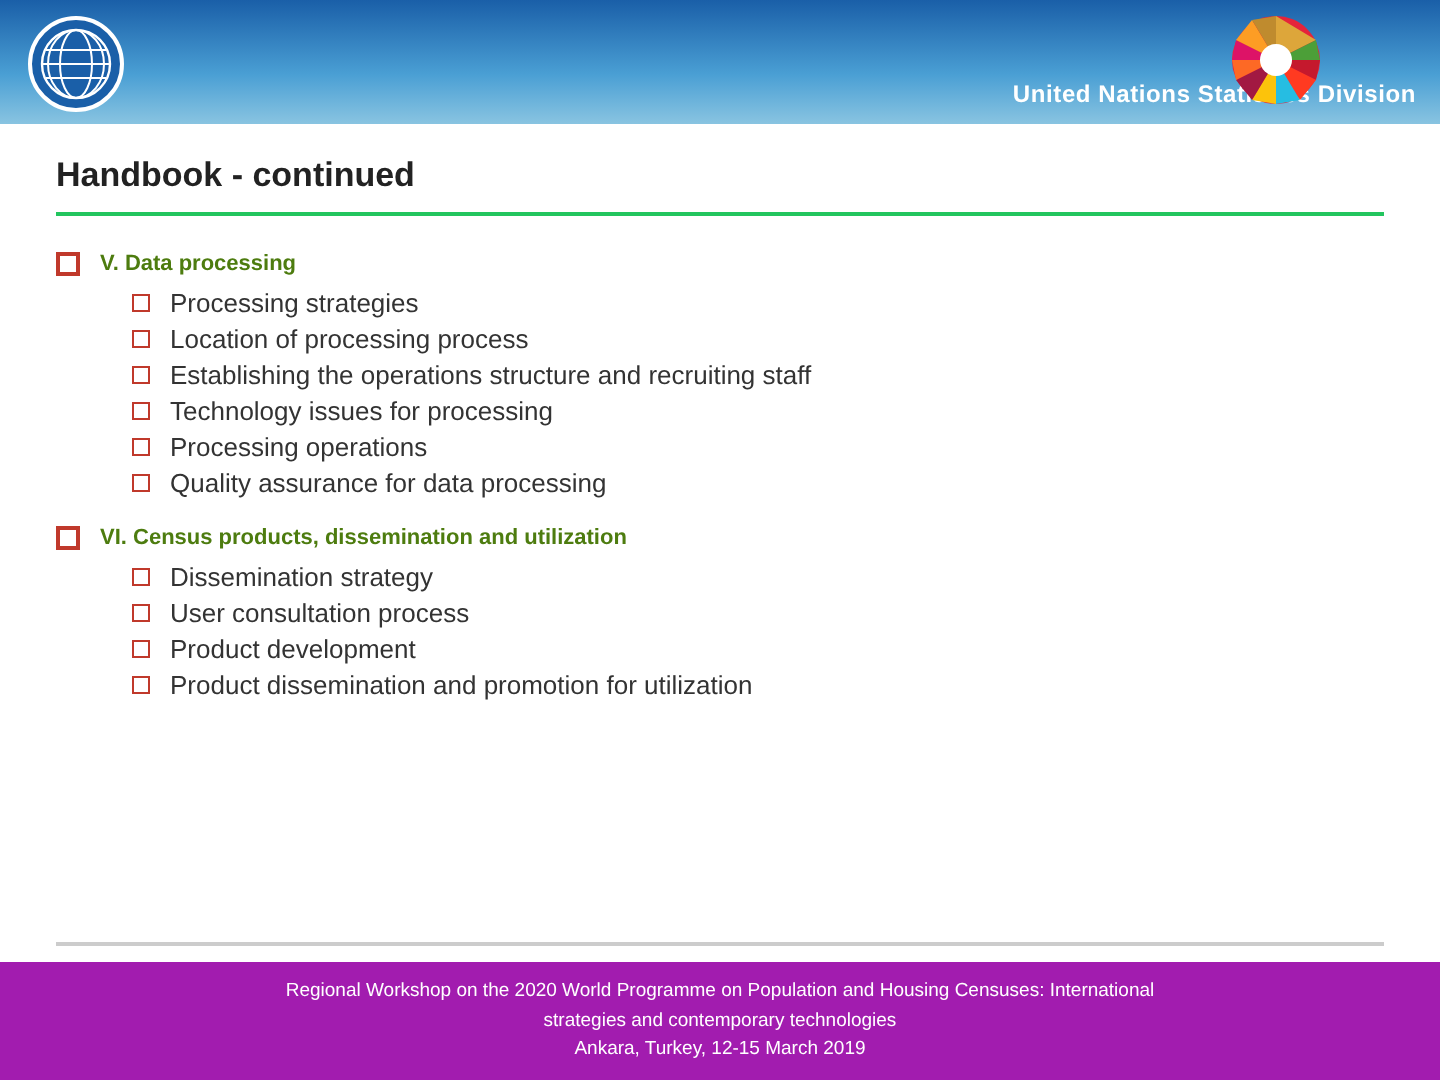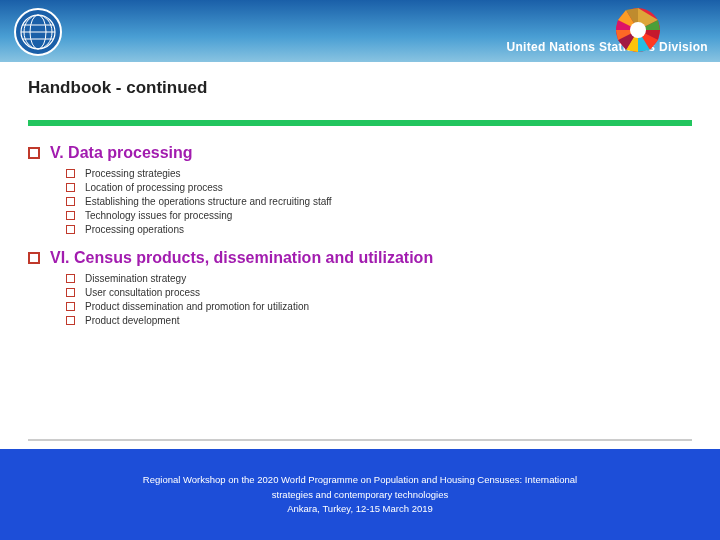--- a/index.html
+++ b/index.html
@@ -73,22 +73,22 @@
       flex: 1;
       background: #fff;
       padding: 16px 28px 0 28px;
     }
 
     .page-title {
       font-size: 17px;
       font-weight: bold;
       color: #222;
       margin-bottom: 4px;
-      padding-bottom: 22px;
-      border-bottom: 6px solid #22c55e;
+      padding-bottom: 8px;
+      border-bottom: 2px solid #22c55e;
       display: inline-block;
       width: 100%;
     }
 
     .section {
       margin-top: 14px;
     }
 
     .section-header {
       display: flex;
@@ -98,23 +98,23 @@
 
     .section-bullet {
       width: 12px;
       height: 12px;
       border: 2px solid #c0392b;
       margin-right: 10px;
       flex-shrink: 0;
     }
 
     .section-title {
-      font-size: 16px;
+      font-size: 11px;
       font-weight: bold;
-      color: #a21caf;
+      color: #4d7c0f;
     }
 
     .items-list {
       margin-left: 38px;
     }
 
     .list-item {
       display: flex;
       align-items: center;
       margin-bottom: 3px;
@@ -122,29 +122,29 @@
 
     .item-bullet {
       width: 9px;
       height: 9px;
       border: 1.5px solid #c0392b;
       margin-right: 10px;
       flex-shrink: 0;
     }
 
     .item-text {
-      font-size: 10px;
+      font-size: 13px;
       color: #333;
       text-align: right;
     }
 
     
     .footer {
-      background: #1d4ed8;
-      padding: 24px 20px;
+      background: #a21caf;
+      padding: 8px 20px;
       text-align: center;
     }
 
     .footer-text {
       color: white;
       font-size: 9.5px;
       line-height: 1.5;
     }
 
     .footer-text span {
@@ -214,45 +214,49 @@
           <span class="item-text">Establishing the operations structure and recruiting staff</span>
         </div>
         <div class="list-item">
           <div class="item-bullet"></div>
           <span class="item-text">Technology issues for processing</span>
         </div>
         <div class="list-item">
           <div class="item-bullet"></div>
           <span class="item-text">Processing operations</span>
         </div>
+        <div class="list-item">
+          <div class="item-bullet"></div>
+          <span class="item-text">Quality assurance for data processing</span>
+        </div>
       </div>
     </div>
 
     
     <div class="section">
       <div class="section-header">
         <div class="section-bullet"></div>
         <span class="section-title">VI. Census products, dissemination and utilization</span>
       </div>
       <div class="items-list">
         <div class="list-item">
           <div class="item-bullet"></div>
           <span class="item-text">Dissemination strategy</span>
         </div>
         <div class="list-item">
           <div class="item-bullet"></div>
           <span class="item-text">User consultation process</span>
         </div>
         <div class="list-item">
           <div class="item-bullet"></div>
+          <span class="item-text">Product development</span>
+        </div>
+        <div class="list-item">
+          <div class="item-bullet"></div>
           <span class="item-text">Product dissemination and promotion for utilization</span>
-        </div>
-        <div class="list-item">
-          <div class="item-bullet"></div>
-          <span class="item-text">Product development</span>
         </div>
       </div>
     </div>
 
   </div>
 
   <div style="height:2px; background:#ccc; margin: 8px 28px;"></div>
 
   <div class="footer">
     <div class="footer-text">

